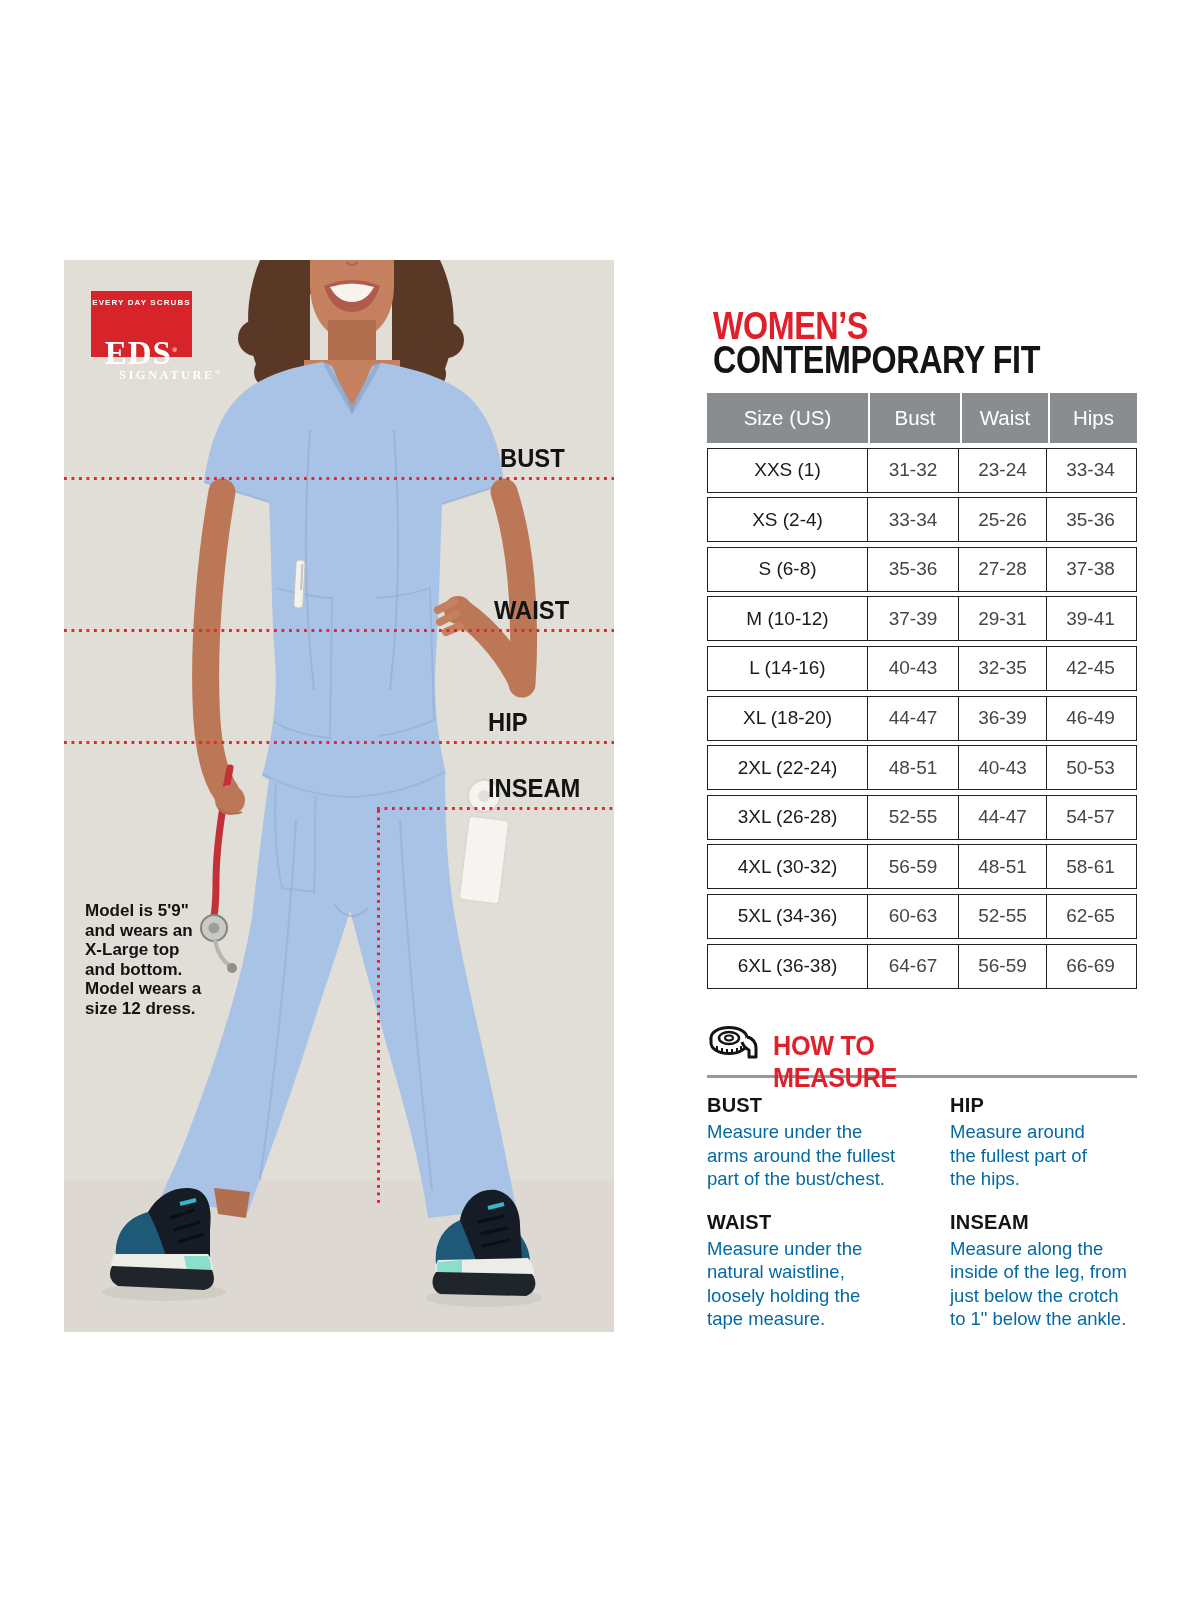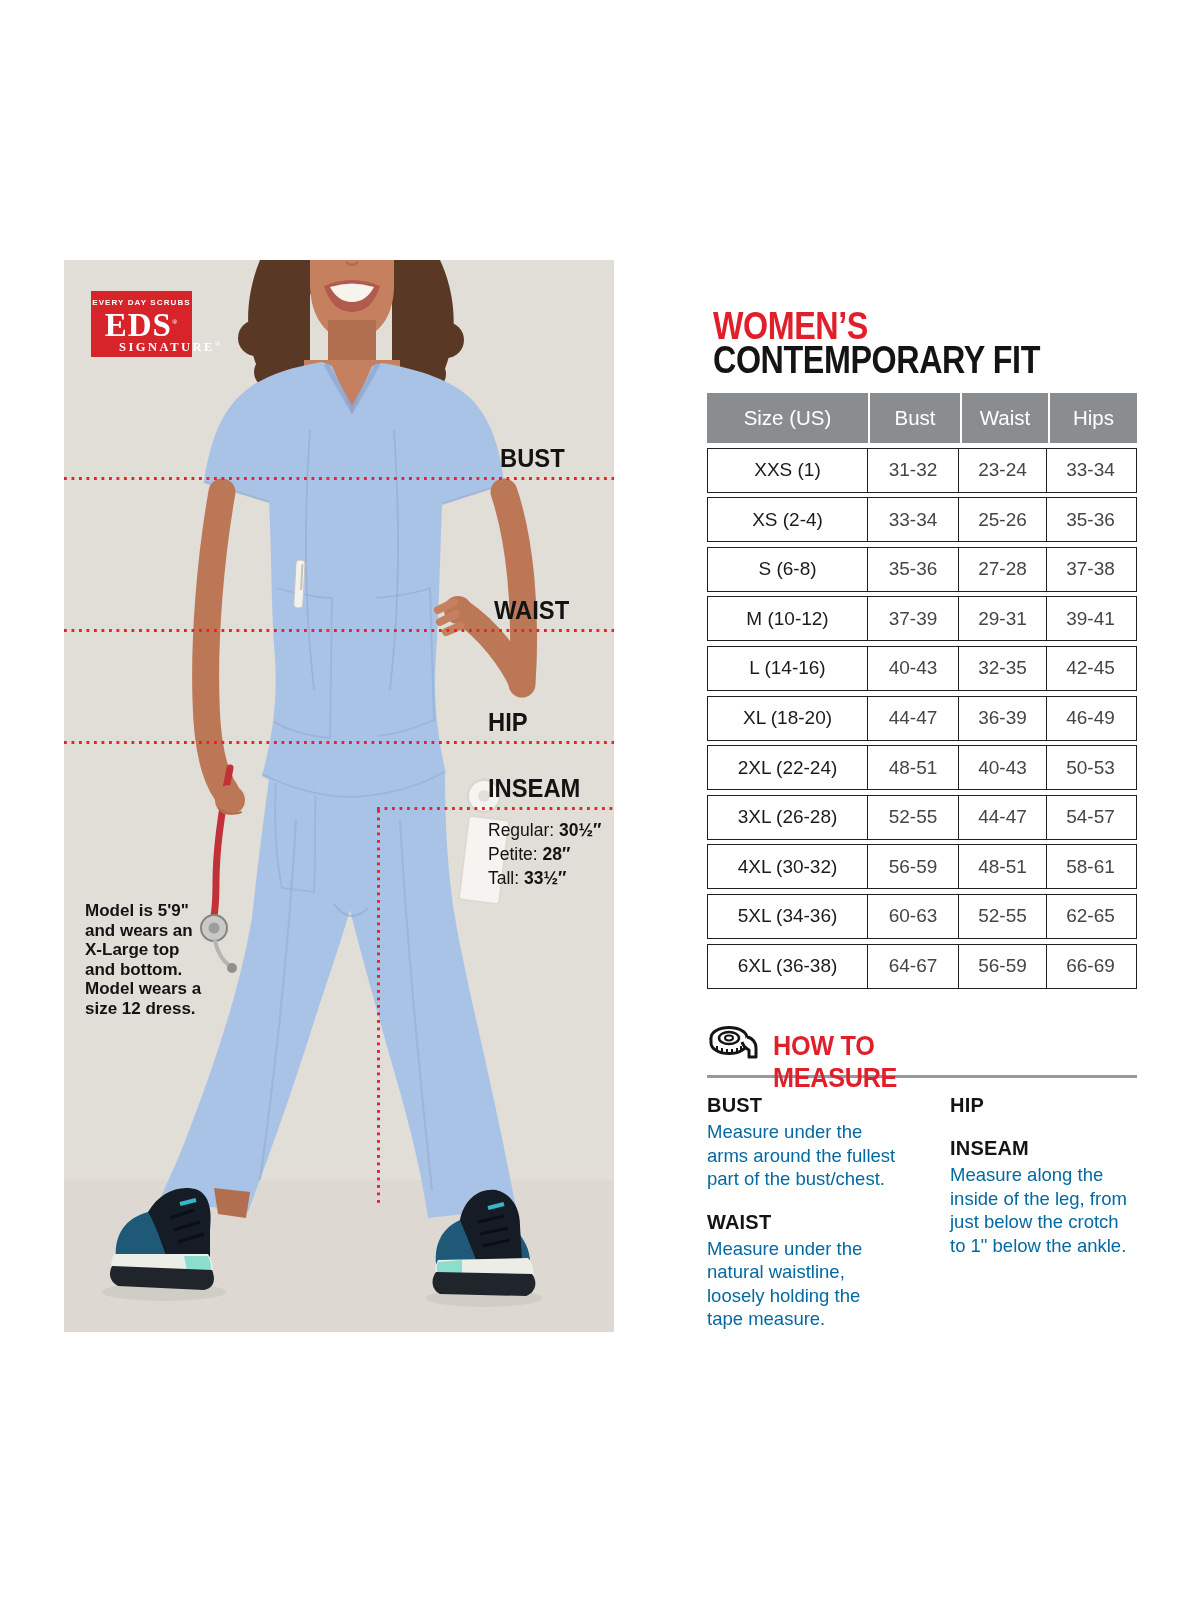--- a/index.html
+++ b/index.html
@@ -10,21 +10,21 @@
   .page{position:relative;width:1152px;height:1600px;background:#fff;overflow:hidden;
         font-family:"Liberation Sans",sans-serif;color:var(--ink);}
 
   
   .photo{position:absolute;left:64px;top:260px;width:550px;height:1072px;}
   .photo svg{position:absolute;left:0;top:0;}
 
   .badge{position:absolute;left:27px;top:31px;width:101px;height:66px;background:var(--badge);
          color:#fff;text-align:center;box-sizing:border-box;padding-top:7px;z-index:4;}
   .badge .tagline{font-size:8px;font-weight:700;letter-spacing:1.1px;}
-  .badge .name{font-family:"Liberation Serif",serif;font-weight:700;font-size:33px;line-height:30px;letter-spacing:1px;}
+  .badge .name{font-family:"Liberation Serif",serif;font-weight:700;font-size:33px;line-height:30px;letter-spacing:1px;margin-top:28px;}
   .badge .sig{font-family:"Liberation Serif",serif;font-weight:700;font-size:12.5px;letter-spacing:2.5px;margin-left:28px;}
   .badge sup{font-size:7px;vertical-align:super;}
 
   .dotted-h{position:absolute;height:3px;z-index:3;
     background-image:radial-gradient(circle at 1.5px 1.5px,var(--dot) 1.5px,rgba(0,0,0,0) 1.7px);
     background-size:7.5px 3px;background-repeat:repeat-x;}
   .dotted-v{position:absolute;width:3px;z-index:3;
     background-image:radial-gradient(circle at 1.5px 1.5px,var(--dot) 1.5px,rgba(0,0,0,0) 1.7px);
     background-size:3px 7.5px;background-repeat:repeat-y;}
   .line-bust{left:0;top:217px;width:550px;}
@@ -192,25 +192,20 @@
     <div class="dotted-h line-waist"></div>
     <div class="dotted-h line-hip"></div>
     <div class="dotted-h line-inseam"></div>
     <div class="dotted-v line-inseam-v"></div>
 
     <div class="mlabel mlabel-bust">BUST</div>
     <div class="mlabel mlabel-waist">WAIST</div>
     <div class="mlabel mlabel-hip">HIP</div>
     <div class="mlabel mlabel-inseam">INSEAM</div>
 
-    <div class="inseam-info">
-      <div><span>Regular: </span><b>30½″</b></div>
-      <div><span>Petite: </span><b>28″</b></div>
-      <div><span>Tall: </span><b>33½″</b></div>
-    </div>
 
     <div class="model-note">Model is 5'9"
 and wears an
 X-Large top
 and bottom.
 Model wears a
 size 12 dress.</div>
   </section>
 
   <div class="brand-title">
@@ -326,20 +321,23 @@
       <div class="mhead">WAIST</div>
       <div class="mbody">Measure under the
 natural waistline,
 loosely holding the
 tape measure.</div>
     </div>
   </div>
   <div class="measure-col right">
     <div class="mblock">
       <div class="mhead">HIP</div>
+      <div class="mbody">Measure around
+the fullest part of
+the hips.</div>
     </div>
     <div class="mblock">
       <div class="mhead">INSEAM</div>
       <div class="mbody">Measure along the
 inside of the leg, from
 just below the crotch
 to 1" below the ankle.</div>
     </div>
   </div>
 </div>

